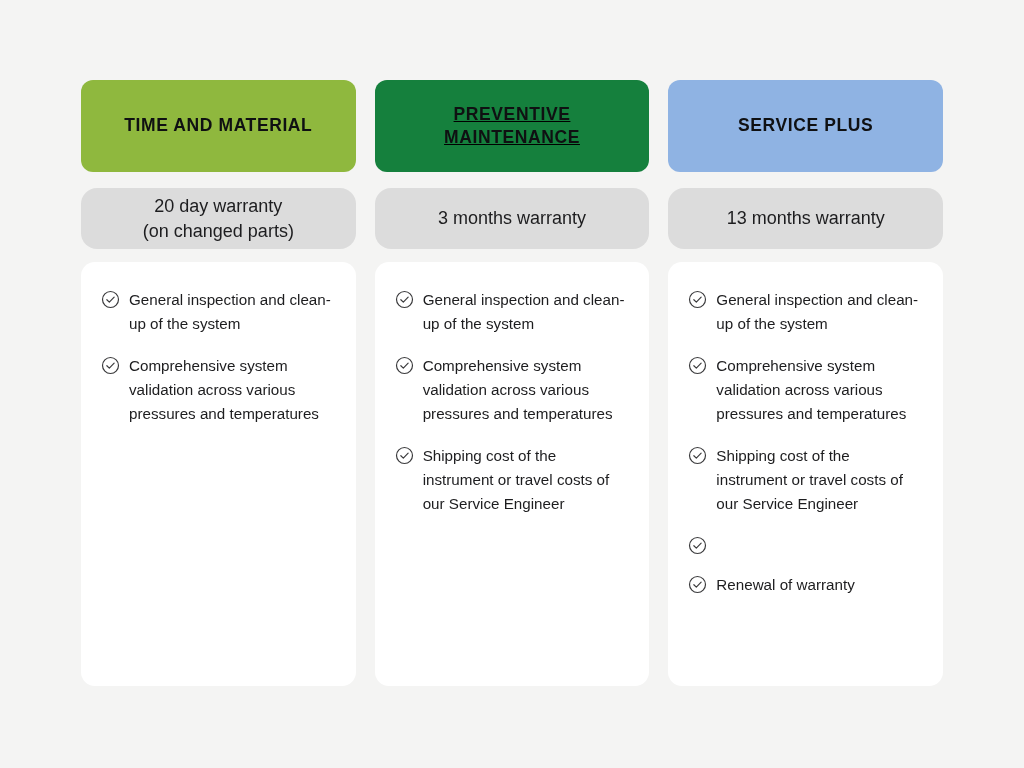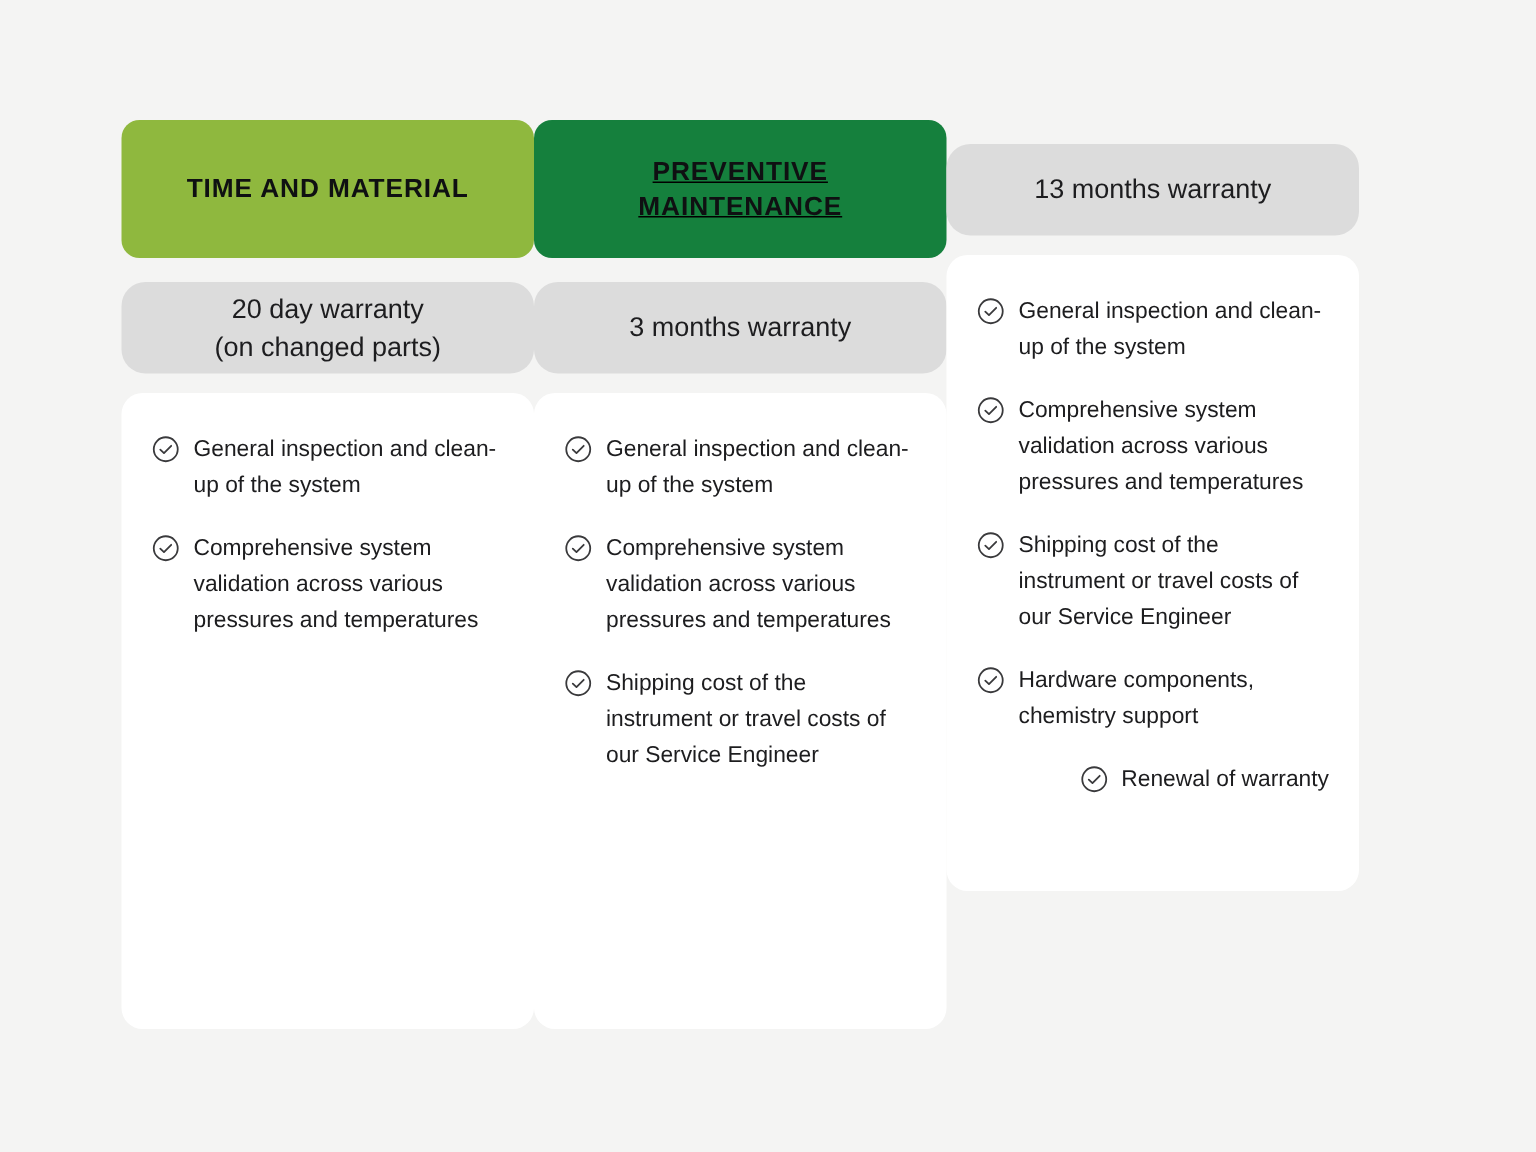--- a/index.html
+++ b/index.html
@@ -17,20 +17,21 @@
   .board {
     position: relative;
     width: 1024px;
     height: 768px;
     box-sizing: border-box;
     padding: 80px 81px 82px 81px;
   }
 
   .columns {
     display: flex;
+    gap: 19px;
     align-items: flex-start;
   }
 
   .column {
     width: 275px;
     display: flex;
     flex-direction: column;
   }
 
   
@@ -79,21 +80,20 @@
     border-radius: 14px;
     height: 424px;
     box-sizing: border-box;
     padding: 26px 20px 20px 20px;
   }
 
   .feature-list {
     display: flex;
     flex-direction: column;
     gap: 18px;
-    align-items: flex-end;
   }
 
   .feature-item {
     display: flex;
     align-items: flex-start;
     gap: 9px;
   }
 
   .check-icon {
     flex: 0 0 auto;
@@ -181,20 +181,23 @@
                   <path d="M7.4 12.3 L10.5 15.3 L16.6 9.1" stroke="#3a3a3c" stroke-width="1.5" stroke-linecap="round" stroke-linejoin="round"></path>
                 </svg>
               </span>
               <span class="feature-text">Shipping cost of the instrument or travel costs of our Service Engineer</span>
             </div>
           </div>
       </div>
     </div>
 
     <div class="column">
+      <div class="plan-header" style="background: rgb(143, 179, 227);">
+        <div class="plan-header-title">SERVICE PLUS</div>
+      </div>
       <div class="warranty-pill">
         <div class="warranty-text">13 months warranty</div>
       </div>
       <div class="feature-card">
         <div class="feature-list">
             <div class="feature-item">
               <span style="display: block; flex: 0 0 auto;">
                 <svg class="check-icon" viewBox="0 0 24 24" fill="none" xmlns="http://www.w3.org/2000/svg">
                   <circle cx="12" cy="12" r="10.1" stroke="#3a3a3c" stroke-width="1.5"></circle>
                   <path d="M7.4 12.3 L10.5 15.3 L16.6 9.1" stroke="#3a3a3c" stroke-width="1.5" stroke-linecap="round" stroke-linejoin="round"></path>
@@ -220,21 +223,20 @@
               </span>
               <span class="feature-text">Shipping cost of the instrument or travel costs of our Service Engineer</span>
             </div>
             <div class="feature-item">
               <span style="display: block; flex: 0 0 auto;">
                 <svg class="check-icon" viewBox="0 0 24 24" fill="none" xmlns="http://www.w3.org/2000/svg">
                   <circle cx="12" cy="12" r="10.1" stroke="#3a3a3c" stroke-width="1.5"></circle>
                   <path d="M7.4 12.3 L10.5 15.3 L16.6 9.1" stroke="#3a3a3c" stroke-width="1.5" stroke-linecap="round" stroke-linejoin="round"></path>
                 </svg>
               </span>
-              <span class="feature-text">Hardware components, chemistry support</span>
             </div>
             <div class="feature-item">
               <span style="display: block; flex: 0 0 auto;">
                 <svg class="check-icon" viewBox="0 0 24 24" fill="none" xmlns="http://www.w3.org/2000/svg">
                   <circle cx="12" cy="12" r="10.1" stroke="#3a3a3c" stroke-width="1.5"></circle>
                   <path d="M7.4 12.3 L10.5 15.3 L16.6 9.1" stroke="#3a3a3c" stroke-width="1.5" stroke-linecap="round" stroke-linejoin="round"></path>
                 </svg>
               </span>
               <span class="feature-text">Renewal of warranty</span>
             </div>

